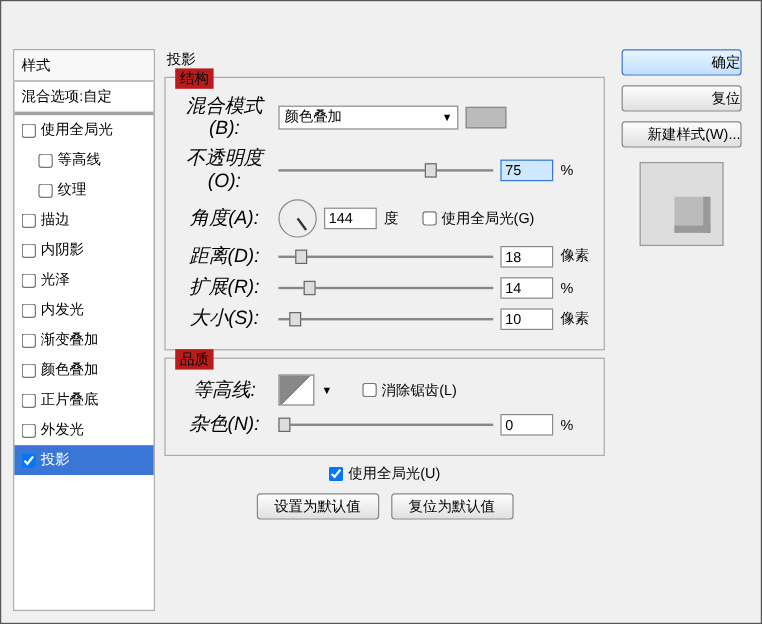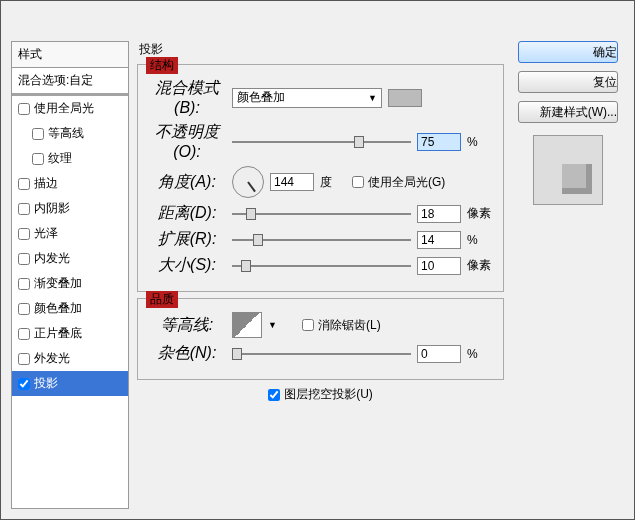--- a/index.html
+++ b/index.html
@@ -197,22 +197,30 @@
               <div class="slider-thumb" style="left:0%"></div>
             </div>
           <input class="num-input" value="0" style="">
           <div class="unit">%</div>
         </div>
       </div>
 
       <div style="text-align:center;">
         <label class="chk" style="justify-content:center">
           <input type="checkbox" id="kochk" checked="" style="">
-          <span>图层挖空投影(U)</span>
+          <span>使用全局光(U)</span>
         </label>
+      </div>
+      <div class="btn-row">
+        <div class="btn">
+            <span>设置为默认值</span>
+          </div>
+        <div class="btn">
+            <span>复位为默认值</span>
+          </div>
       </div>
     </div>
 
     <div class="side-panel">
       <div class="side-btn primary">
           <span>确定</span>
         </div>
       <div class="side-btn">
           <span>复位</span>
         </div>

